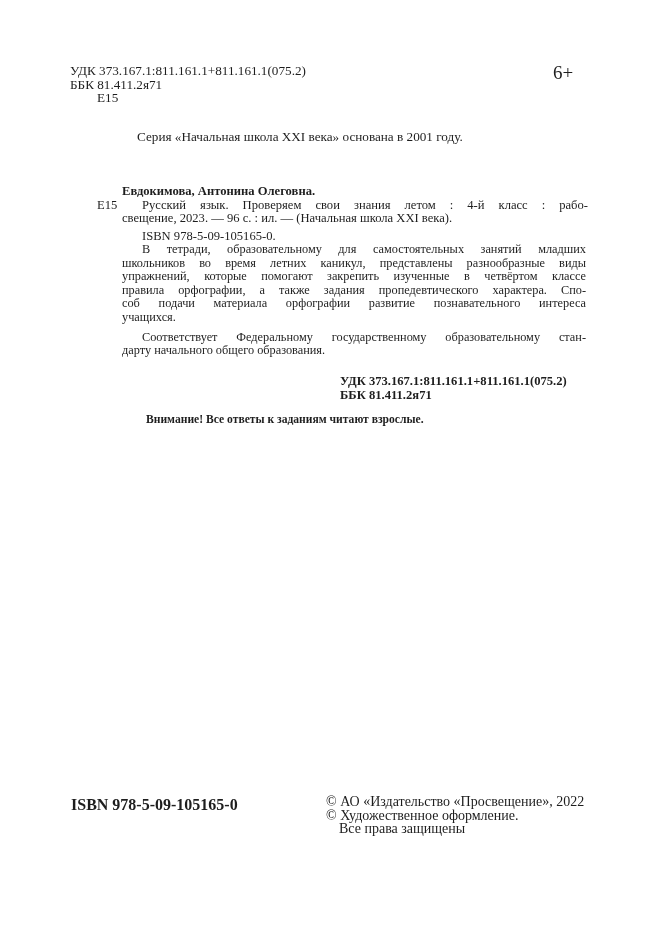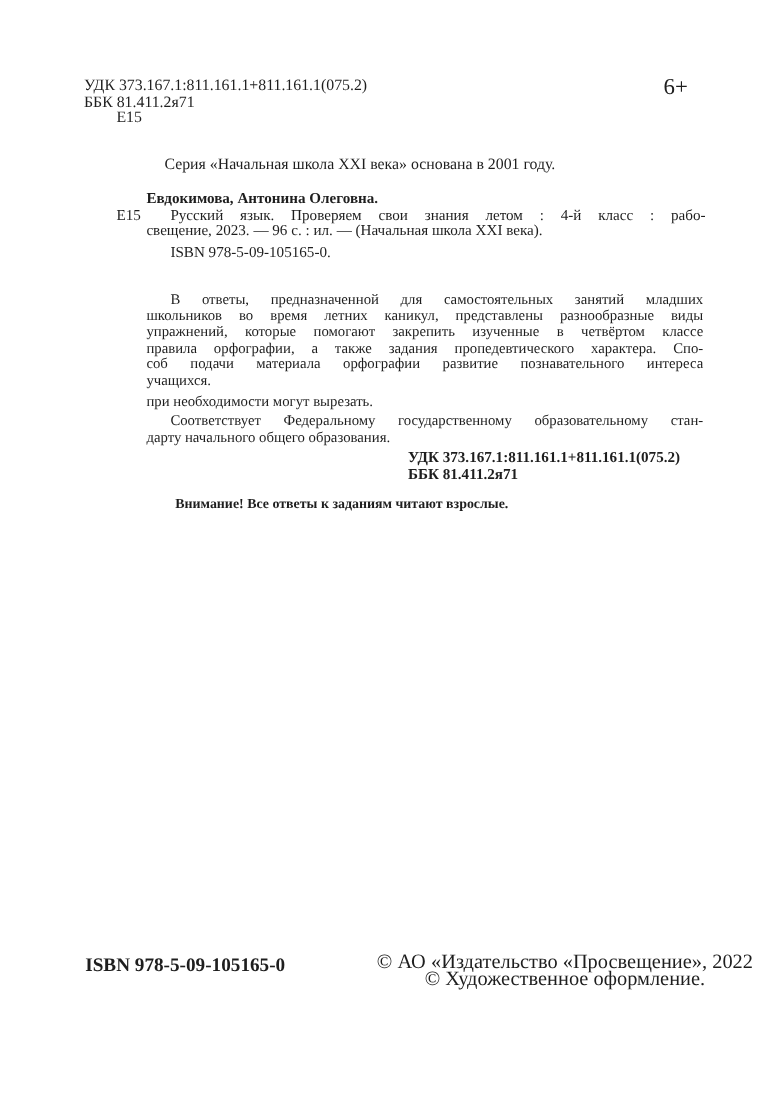--- a/index.html
+++ b/index.html
@@ -10,40 +10,40 @@
   .abs { position: absolute; }
   .t { font-family: "Liberation Serif", "DejaVu Serif", serif; }
   .ln { display: block; white-space: nowrap; }
 
   #udk-top { left: 70px; top: 64px; font-size: 13.2px; line-height: 13.6px; }
   #udk-top .e15 { padding-left: 27px; }
   #age { left: 553px; top: 62px; font-size: 19px; font-weight: normal; }
 
   #series { left: 137px; top: 129px; font-size: 13.2px; text-align: right; }
 
-  #biblio { left: 78px; top: 159px; width: 510px; font-size: 12.6px; line-height: 13.6px; }
+  #biblio { left: 78px; top: 185px; width: 510px; font-size: 12.6px; line-height: 13.6px; }
   #author { margin-left: 44px; font-weight: bold; }
   .bibrow { position: relative; padding-left: 44px; }
   .bibrow .code { position: absolute; left: 19px; top: 0; }
   .bibrow .title-l { display: block; text-align: justify; text-align-last: justify; white-space: nowrap; }
   .bibrow .title-l.first { padding-left: 20px; }
   .bibrow .title-l.last { text-align-last: left; }
   #isbn-line { margin-top: 4px; padding-left: 64px; }
 
   #annotation { left: 122px; top: 243px; width: 464px; font-size: 12.3px; line-height: 13.6px; }
   #annotation .pl { display: block; white-space: nowrap; text-align: justify; text-align-last: justify; }
   #annotation .pl.ind { padding-left: 20px; }
   #annotation .pl.end { text-align-last: left; }
   #annotation .pgap { height: 3px; }
 
   #udk-bottom { left: 340px; top: 375px; font-size: 12.6px; line-height: 13.6px; font-weight: bold; }
   #warning { left: 146px; top: 413px; font-size: 11.6px; font-weight: bold; }
 
   #isbn-bottom { left: 71px; top: 796px; font-size: 16px; font-weight: bold; }
-  #copyright { left: 314px; top: 795px; font-size: 17px; line-height: 13.6px; text-align: center; }
+  #copyright { left: 326px; top: 795px; font-size: 14px; line-height: 13.6px; }
   #copyright .indent { padding-left: 13px; }
 </style>
 </head>
 <body>
 
 <div id="udk-top" class="abs t">
   <span class="ln">УДК 373.167.1:811.161.1+811.161.1(075.2)</span>
   <span class="ln">ББК 81.411.2я71</span>
   <span class="ln e15">Е15</span>
 </div>
@@ -56,38 +56,38 @@
   <div id="author">Евдокимова, Антонина Олеговна.</div>
   <div class="bibrow">
     <span class="code">Е15</span>
     <span class="title-l first">Русский язык. Проверяем свои знания летом : 4-й класс : рабо-</span>
     <span class="title-l last">свещение, 2023. — 96 с. : ил. — (Начальная школа XXI века).</span>
   </div>
   <div id="isbn-line">ISBN 978-5-09-105165-0.</div>
 </div>
 
 <div id="annotation" class="abs t">
-  <span class="pl ind">В ответы, предназначенной для самостоятельных занятий младших</span>
+  <span class="pl ind">В тетради, образовательному для самостоятельных занятий младших</span>
   <span class="pl">школьников во время летних каникул, представлены разнообразные виды</span>
   <span class="pl">упражнений, которые помогают закрепить изученные в четвёртом классе</span>
   <span class="pl">правила орфографии, а также задания пропедевтического характера. Спо-</span>
   <span class="pl">соб подачи материала орфографии развитие познавательного интереса</span>
   <span class="pl end">учащихся.</span>
   <div class="pgap"></div>
-  <span class="pl end">при необходимости могут вырезать.</span>
   <div class="pgap"></div>
   <span class="pl ind">Соответствует Федеральному государственному образовательному стан-</span>
   <span class="pl end">дарту начального общего образования.</span>
 </div>
 
 <div id="udk-bottom" class="abs t">
   <span class="ln">УДК 373.167.1:811.161.1+811.161.1(075.2)</span>
   <span class="ln">ББК 81.411.2я71</span>
 </div>
 
 <div id="warning" class="abs t">Внимание! Все ответы к заданиям читают взрослые.</div>
 
 <div id="isbn-bottom" class="abs t">ISBN 978-5-09-105165-0</div>
 
 <div id="copyright" class="abs t">
   <span class="ln">© АО «Издательство «Просвещение», 2022</span>
   <span class="ln">© Художественное оформление.</span>
+  <span class="ln indent">Все права защищены</span>
 </div>
 
 </body></html>

